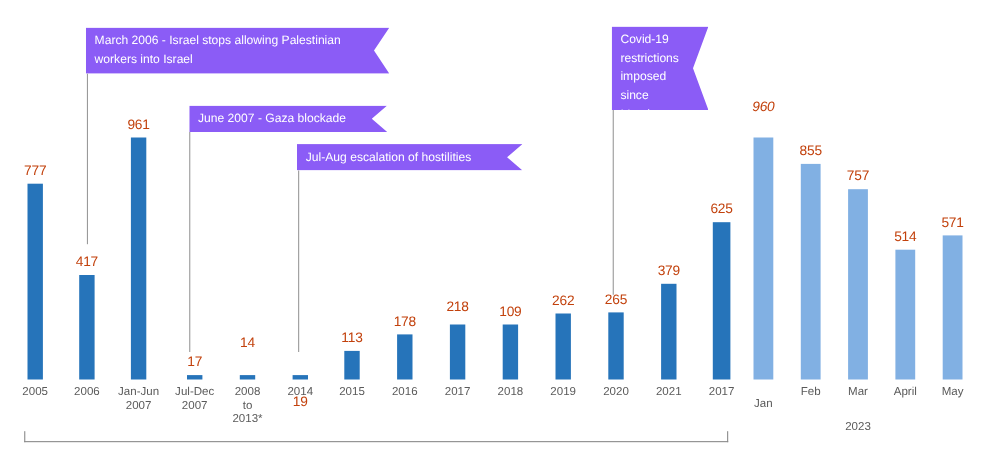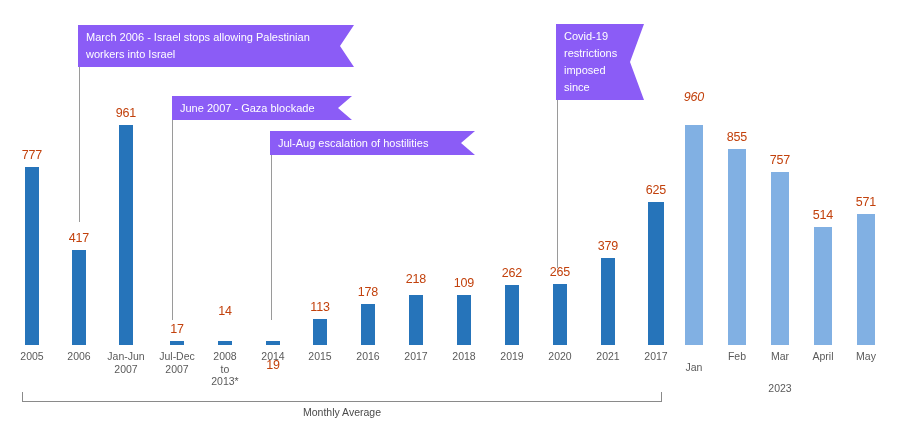--- a/index.html
+++ b/index.html
@@ -163,17 +163,16 @@
       <div class="callout" style="left: 270px; top: 131px; width: 205px; height: 24px;">Jul-Aug escalation of hostilities</div>
       <div class="leader" style="left: 271px; top: 155px; height: 165px;"></div>
       <div class="callout" style="left: 556px; top: 24px; width: 88px; height: 76px;">Covid-19
 restrictions
 imposed
 since March</div>
       <div class="leader" style="left: 557px; top: 100px; height: 168px;"></div>
     </div>
 
   <div class="bracket" id="bracket-shape" style="left: 22px; top: 392px; width: 640px; height: 10px;"></div>
-  <div class="bracket-label" id="bracket-label" style="left: 22px; top: 406px; width: 640px;">Monthly Average</div>
 
   <div class="group-label" id="group-label" style="left: 745px; top: 382px; width: 70px;">2023</div>
 
 </div>
 
 </body></html>

